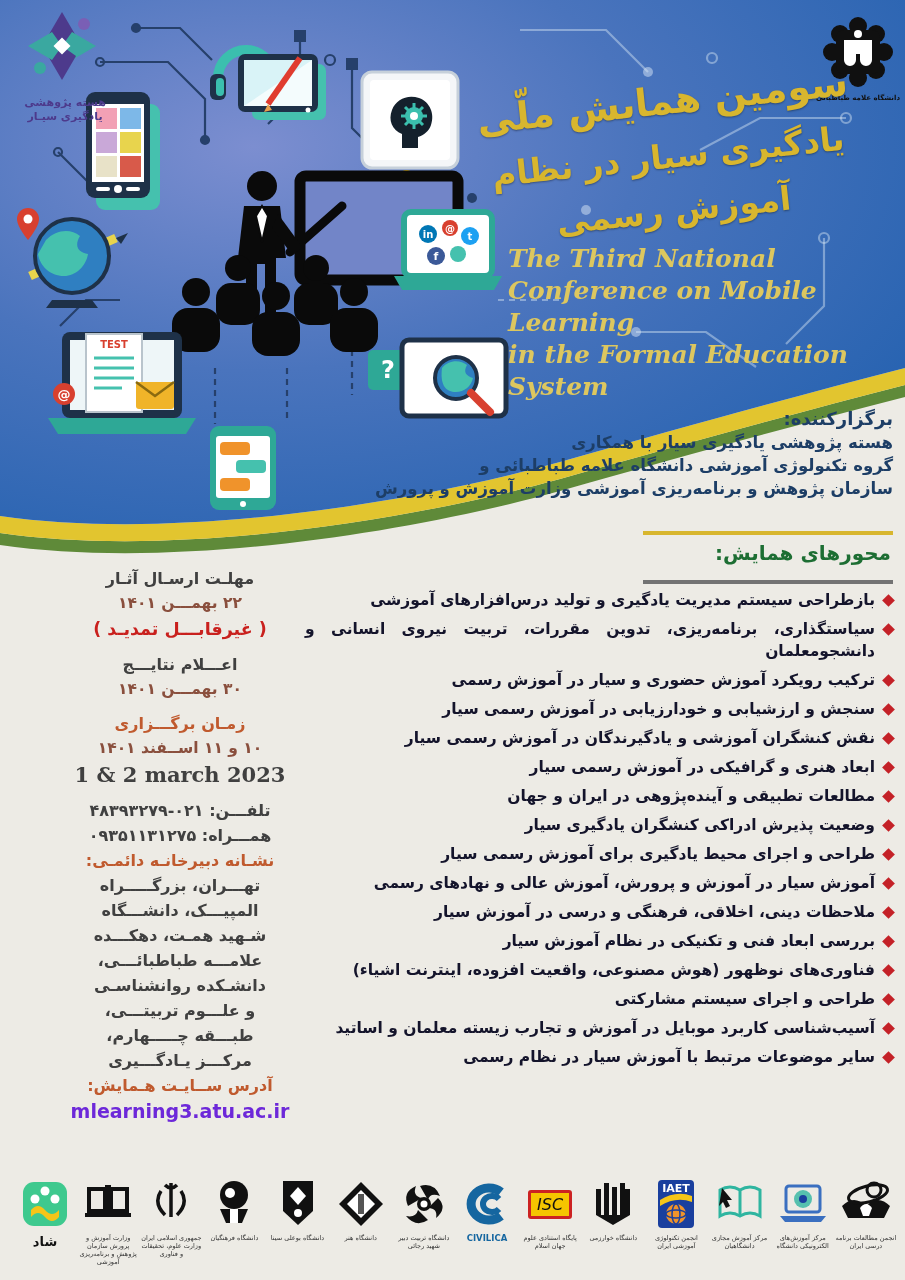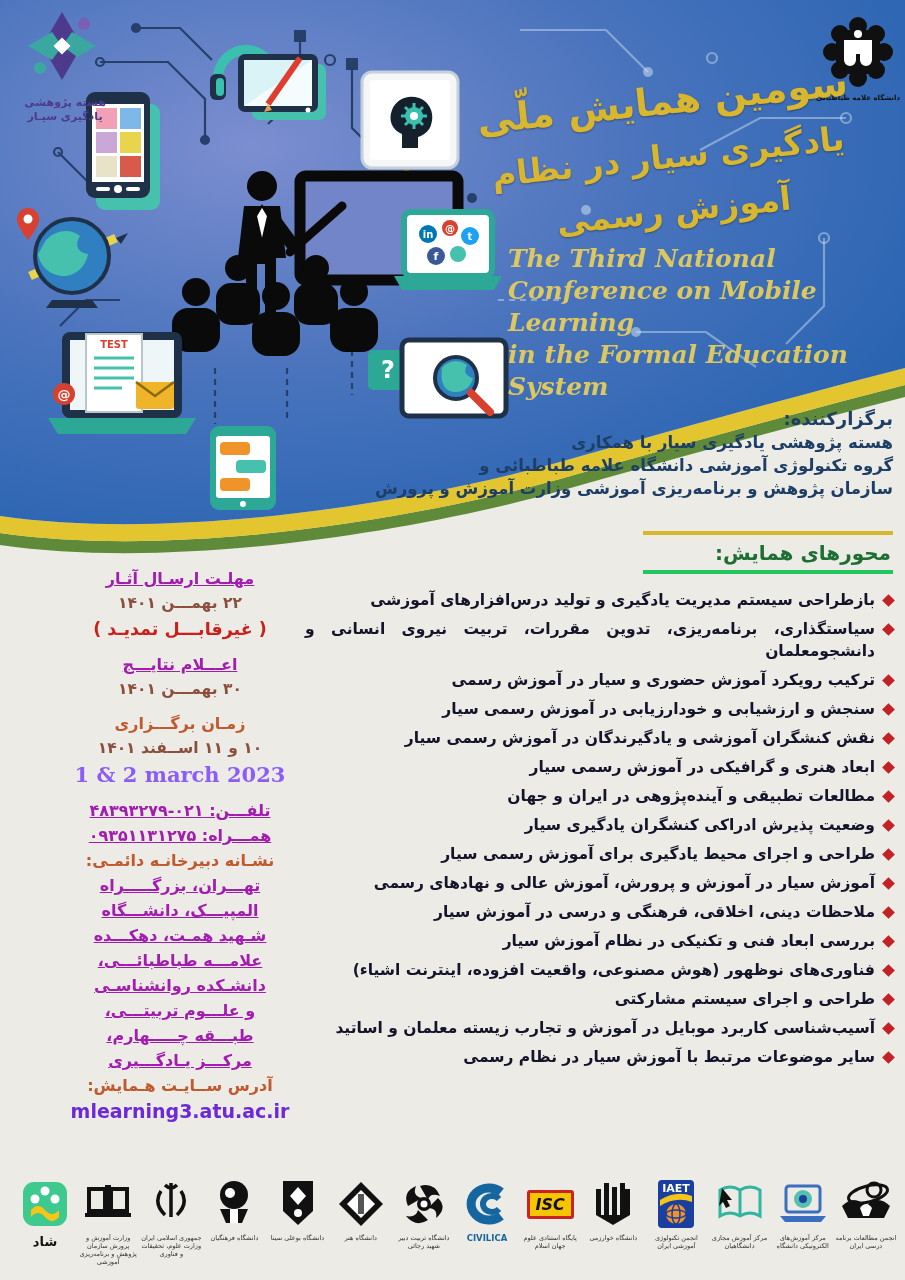--- a/index.html
+++ b/index.html
@@ -30,40 +30,40 @@
   }
 
   
   .organizer { position:absolute; top:407px; right:12px; width:600px; direction:rtl; text-align:right; color:#1d3e66; }
   .organizer .lbl { font-size:18px; font-weight:bold; line-height:24px; }
   .organizer .ln { font-size:16.5px; font-weight:bold; line-height:23px; }
 
   
   .topics-heading {
     position:absolute; top:531px; right:12px; width:250px; direction:rtl; text-align:right;
-    color:#1d6e33; font-size:20px; font-weight:bold; padding:6px 2px 5px 2px;
-    border-top:4px solid #d8b62e; border-bottom:4px solid #22c55e;
+    color:#1d6e33; font-size:20px; font-weight:bold; padding:6px 2px 15px 2px;
+    border-top:4px solid #d8b62e; border-bottom:4px solid #737373;
   }
 
   
   .topics { position:absolute; top:589px; right:10px; width:590px; direction:rtl; list-style:none; }
   .topics li { display:flex; align-items:flex-start; margin-bottom:7px; }
   .topics .diamond {
     width:9px; height:9px; background:#c42127; transform:rotate(45deg);
     margin:7px 2px 0 9px; flex:0 0 auto;
   }
   .topics .t { flex:1; font-size:15.5px; font-weight:bold; color:#14142b; line-height:22px; text-align:justify; }
 
   
   .schedule { position:absolute; top:566px; left:58px; width:244px; direction:rtl; text-align:center; font-weight:bold; }
-  .schedule .teal  { color:#a21caf; font-size:16px; line-height:25px;text-decoration:underline; }
+  .schedule .teal  { color:#404040; font-size:16px; line-height:25px; }
   .schedule .brown { color:#8a4f3d; font-size:15.5px; line-height:25px; }
   .schedule .red   { color:#c9201d; font-size:17.5px; line-height:27px; }
   .schedule .orange{ color:#c05a2e; font-size:16px; line-height:25px; }
-  .schedule .latin { color:#8b5cf6; font-family:"DejaVu Serif", serif; font-size:21px; line-height:28px; direction:ltr; }
+  .schedule .latin { color:#404040; font-family:"DejaVu Serif", serif; font-size:21px; line-height:28px; direction:ltr; }
   .schedule .url   { color:#6d28d9; font-size:19px; line-height:26px; direction:ltr; font-weight:bold; }
   .schedule .gap   { height:9px; }
 
   
   .footer-logos {
     position:absolute; left:14px; right:8px; top:1176px;
     display:flex; justify-content:space-between; align-items:flex-start;
   }
   .logo-cell { width:62px; text-align:center; }
   .logo-cell .icon { height:56px; display:flex; align-items:center; justify-content:center; }
@@ -512,21 +512,21 @@
         <svg width="48" height="44" viewBox="0 0 48 44">
             <path d="M38,10 a18,16 0 1 0 0,24" fill="none" stroke="#1566a0" stroke-width="9"></path>
             <path d="M36,17 a9,8 0 1 0 0,10" fill="none" stroke="#1566a0" stroke-width="6"></path>
           </svg>
       </div>
       <span class="cap blue">CIVILICA</span>
     </div>
 
     <div class="logo-cell">
       <div class="icon">
-        <div style="background:#f5c500;border:3px solid #cc2222;border-radius:3px;padding:2px 6px;font-weight:bold;font-style:italic;font-size:16px;color:#111;text-align:center;">ISC</div>
+        <div style="background:#f5c500;border:3px solid #cc2222;border-radius:3px;padding:2px 6px;font-weight:normal;font-style:italic;font-size:16px;color:#111;text-align:center;">ISC</div>
       </div>
       <span class="cap">پایگاه استنادی علوم جهان اسلام</span>
     </div>
 
     <div class="logo-cell">
       <div class="icon">
         <svg width="42" height="50" viewBox="0 0 42 50">
             <g fill="#111">
               <rect x="4" y="10" width="5" height="26"></rect>
               <rect x="12" y="4" width="5" height="32"></rect>

